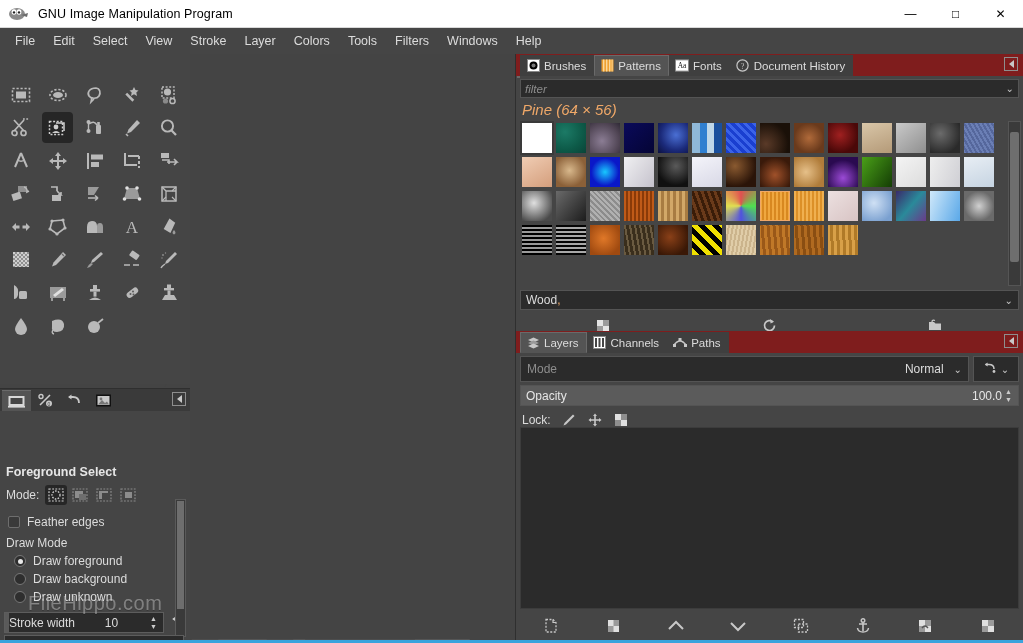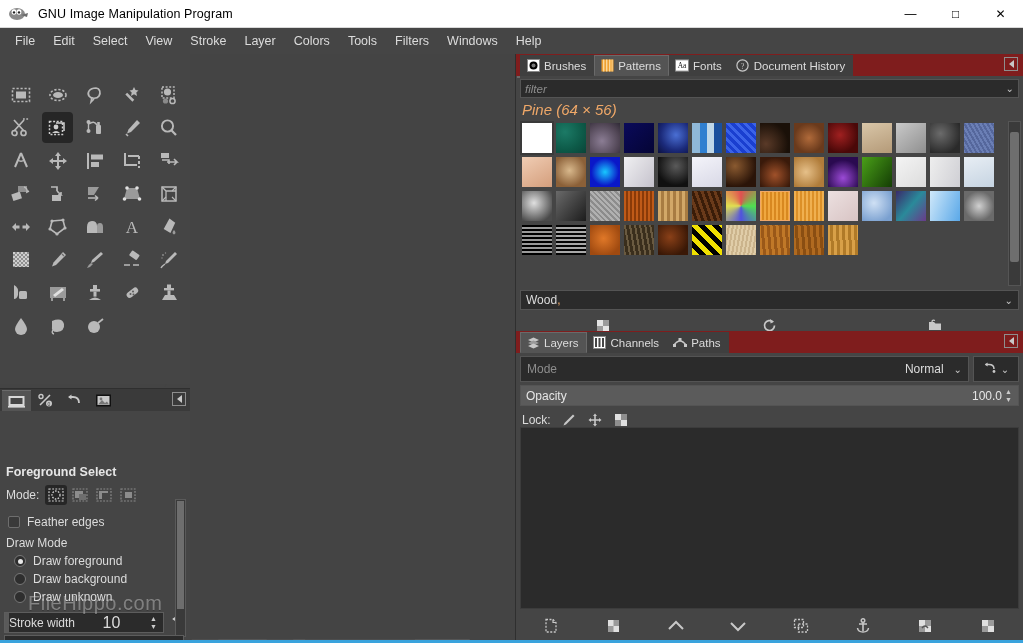--- a/index.html
+++ b/index.html
@@ -120,21 +120,21 @@
     margin-right: 7px; display: flex; align-items: center; justify-content: center;
   }
   .radio.on::after { content: ""; width: 5px; height: 5px; border-radius: 50%; background: #e8e8e8; }
   .slider-wrap { position: relative; margin: 6px 4px 0 4px; display: flex; align-items: center; justify-content: space-between; }
   .slider {
     position: relative; flex: 1; height: 21px; background: #2b2b2b; border: 1px solid #5d5d5d;
     display: flex; align-items: center; justify-content: space-between; padding: 0 2px 0 4px;
   }
   .slider .fill { position: absolute; left: 0; top: 0; bottom: 0; width: 4px; background: #5a5a5a; }
   .slider .lbl { font-size: 12px; color: #dcdcdc; position: relative; }
-  .slider .val { font-size: 16px; color: #dcdcdc; position: relative; margin-right: 2px; }
+  .slider .val { font-size: 12px; color: #dcdcdc; position: relative; margin-right: 2px; }
   .spin { display: flex; flex-direction: column; width: 11px; position: relative; }
   .spin i { font-size: 7px; color: #ccc; line-height: 8px; }
   .slider-reset { width: 18px; display: flex; align-items: center; justify-content: center; margin-left: 4px; }
   .to-scroll {
     position: absolute; right: 4px; top: 40px; width: 11px; height: 138px;
     background: #3a3a3a; border: 1px solid #5a5a5a;
   }
   .to-scroll .thumb { position: absolute; left: 1px; right: 1px; top: 1px; height: 108px; background: #6e6e6e; }
   .preview-row {
     position: absolute; left: 4px; right: 6px; bottom: 36px; height: 21px;

